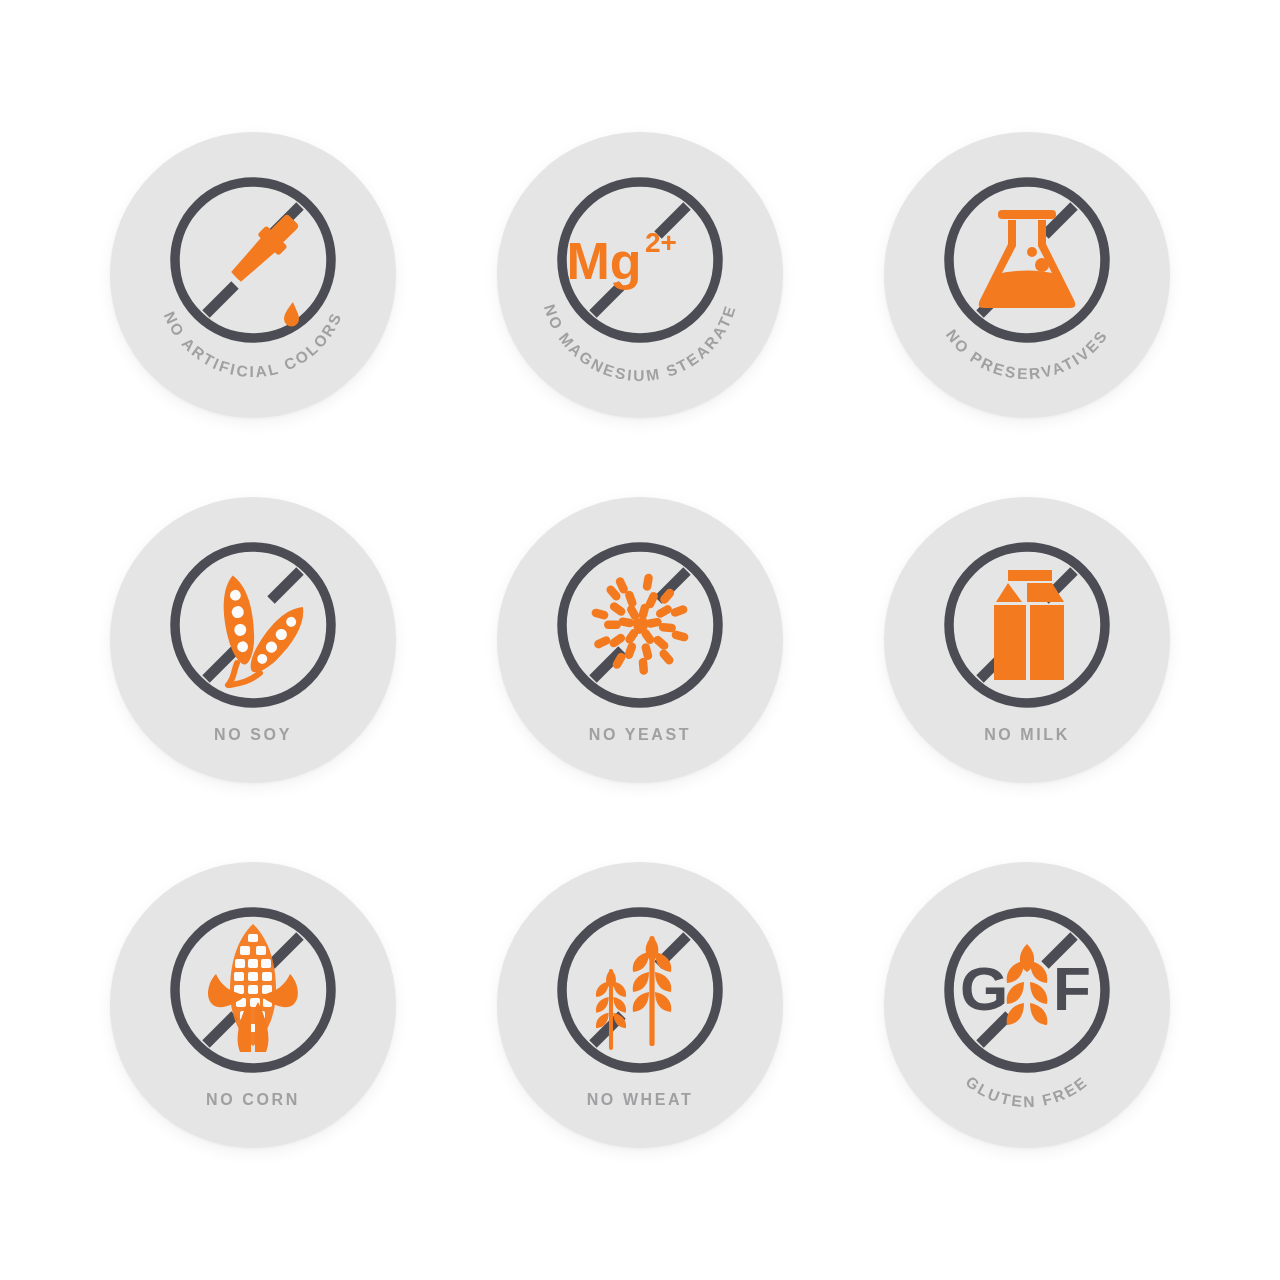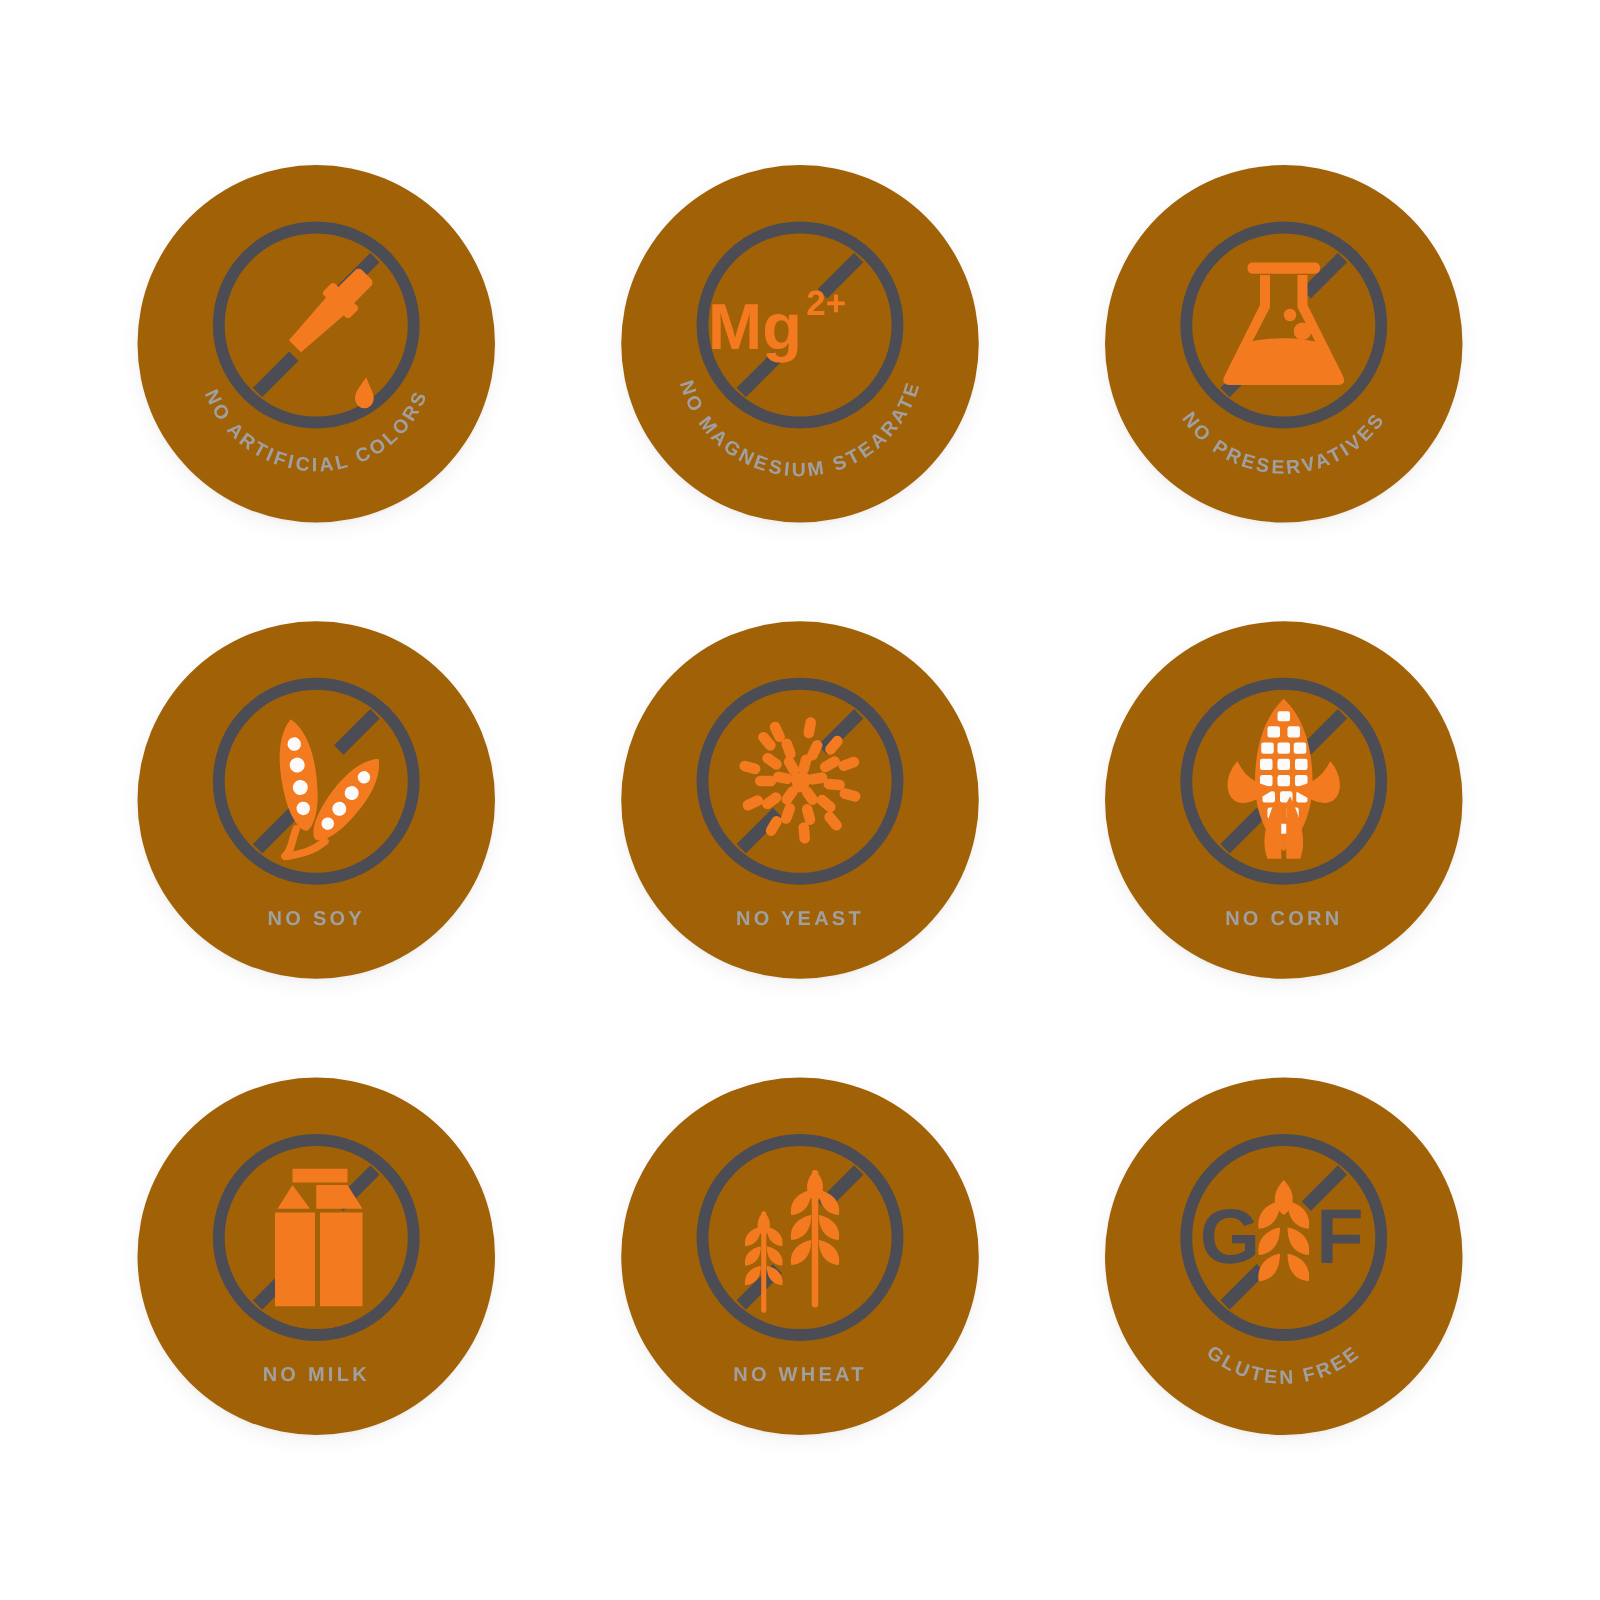--- a/index.html
+++ b/index.html
@@ -20,21 +20,21 @@
   .cell{
     position:relative;
     display:flex;
     align-items:center;
     justify-content:center;
   }
   .badge{
     position:relative;
     width:286px;height:286px;
     border-radius:50%;
-    background:#a16207;
+    background:#e5e5e5;
     box-shadow:0 5px 16px rgba(0,0,0,0.055), 0 1px 3px rgba(0,0,0,0.04);
   }
   .badge svg{display:block;width:286px;height:286px;}
   .ring{fill:none;stroke:#4c4c55;stroke-width:9.5;}
   .slash{stroke:#4c4c55;stroke-width:10.5;stroke-linecap:butt;}
   .orange{fill:#f47a20;}
   .curved-text{
     fill:#a0a0a2;
     font-family:"Liberation Sans", sans-serif;
     font-weight:bold;
@@ -219,20 +219,40 @@
             <rect x="-4" y="-22" width="8.5" height="16" rx="4.2" transform="rotate(215)"></rect>
             <rect x="-4" y="-22" width="8.5" height="16" rx="4.2" transform="rotate(280)"></rect>
             <rect x="-4" y="-22" width="8.5" height="16" rx="4.2" transform="rotate(330)"></rect>
 
             <rect x="-4.2" y="-9" width="8.5" height="16" rx="4.2" transform="rotate(55)"></rect>
             <rect x="-4.2" y="-9" width="8.5" height="16" rx="4.2" transform="rotate(190)"></rect>
             <rect x="-4.2" y="-8" width="8.5" height="16" rx="4.2" transform="rotate(300)"></rect>
           </g>
         </g>
         <text class="flat-text" x="143" y="243" text-anchor="middle">NO YEAST</text>
+      </svg>
+    </div>
+  </div>
+
+  <div class="cell">
+    <div class="badge">
+      <svg viewBox="0 0 286 286" xmlns="http://www.w3.org/2000/svg">
+        <g>
+          <circle class="ring" cx="143" cy="128" r="78"></circle>
+          <line class="slash" x1="190" y1="74" x2="161" y2="103"></line>
+          <line class="slash" x1="125" y1="153" x2="96" y2="182"></line>
+        </g>
+        <g>
+          <rect class="orange" x="124" y="73" width="44" height="11"></rect>
+          <path class="orange" d="M 124,86 L 112,105 L 138,105 Z"></path>
+          <path class="orange" d="M 143,86 L 168,86 L 180,105 L 143,105 Z"></path>
+          <rect class="orange" x="110" y="108" width="32" height="75"></rect>
+          <rect class="orange" x="146" y="108" width="34" height="75"></rect>
+        </g>
+        <text class="flat-text" x="143" y="243" text-anchor="middle">NO MILK</text>
       </svg>
     </div>
   </div>
 
   <div class="cell">
     <div class="badge">
       <svg viewBox="0 0 286 286" xmlns="http://www.w3.org/2000/svg">
         <g>
           <circle class="ring" cx="143" cy="128" r="78"></circle>
           <line class="slash" x1="190" y1="74" x2="161" y2="103"></line>
@@ -275,40 +295,20 @@
 
   <div class="cell">
     <div class="badge">
       <svg viewBox="0 0 286 286" xmlns="http://www.w3.org/2000/svg">
         <g>
           <circle class="ring" cx="143" cy="128" r="78"></circle>
           <line class="slash" x1="190" y1="74" x2="161" y2="103"></line>
           <line class="slash" x1="125" y1="153" x2="96" y2="182"></line>
         </g>
         <g>
-          <rect class="orange" x="124" y="73" width="44" height="11"></rect>
-          <path class="orange" d="M 124,86 L 112,105 L 138,105 Z"></path>
-          <path class="orange" d="M 143,86 L 168,86 L 180,105 L 143,105 Z"></path>
-          <rect class="orange" x="110" y="108" width="32" height="75"></rect>
-          <rect class="orange" x="146" y="108" width="34" height="75"></rect>
-        </g>
-        <text class="flat-text" x="143" y="243" text-anchor="middle">NO MILK</text>
-      </svg>
-    </div>
-  </div>
-
-  <div class="cell">
-    <div class="badge">
-      <svg viewBox="0 0 286 286" xmlns="http://www.w3.org/2000/svg">
-        <g>
-          <circle class="ring" cx="143" cy="128" r="78"></circle>
-          <line class="slash" x1="190" y1="74" x2="161" y2="103"></line>
-          <line class="slash" x1="125" y1="153" x2="96" y2="182"></line>
-        </g>
-        <g>
 
           <g transform="translate(155,126)">
             <rect class="orange" x="-2.6" y="-52" width="5.2" height="110" rx="2.6"></rect>
             <path class="orange" d="M 0,-52 C 8,-44 9,-33 0,-26 C -9,-33 -8,-44 0,-52 Z"></path>
             <path class="orange" d="M -3,-36 C -14,-34 -21,-26 -19,-16 C -8,-17 -3,-25 -3,-36 Z"></path>
             <path class="orange" d="M 3,-36 C 14,-34 21,-26 19,-16 C 8,-17 3,-25 3,-36 Z"></path>
             <path class="orange" d="M -3,-16 C -14,-14 -21,-6 -19,4 C -8,3 -3,-5 -3,-16 Z"></path>
             <path class="orange" d="M 3,-16 C 14,-14 21,-6 19,4 C 8,3 3,-5 3,-16 Z"></path>
             <path class="orange" d="M -3,4 C -14,6 -21,14 -19,24 C -8,23 -3,15 -3,4 Z"></path>
             <path class="orange" d="M 3,4 C 14,6 21,14 19,24 C 8,23 3,15 3,4 Z"></path>

